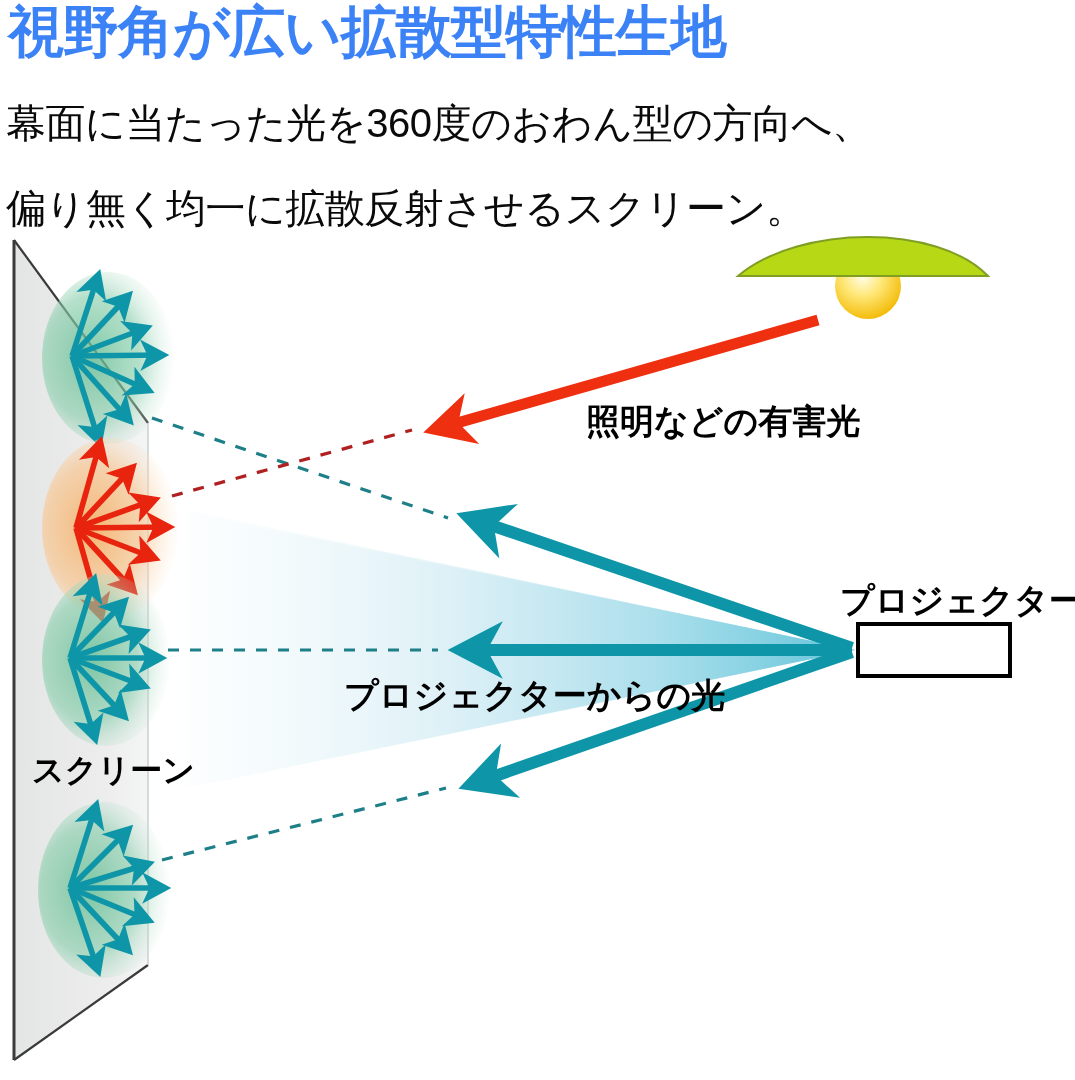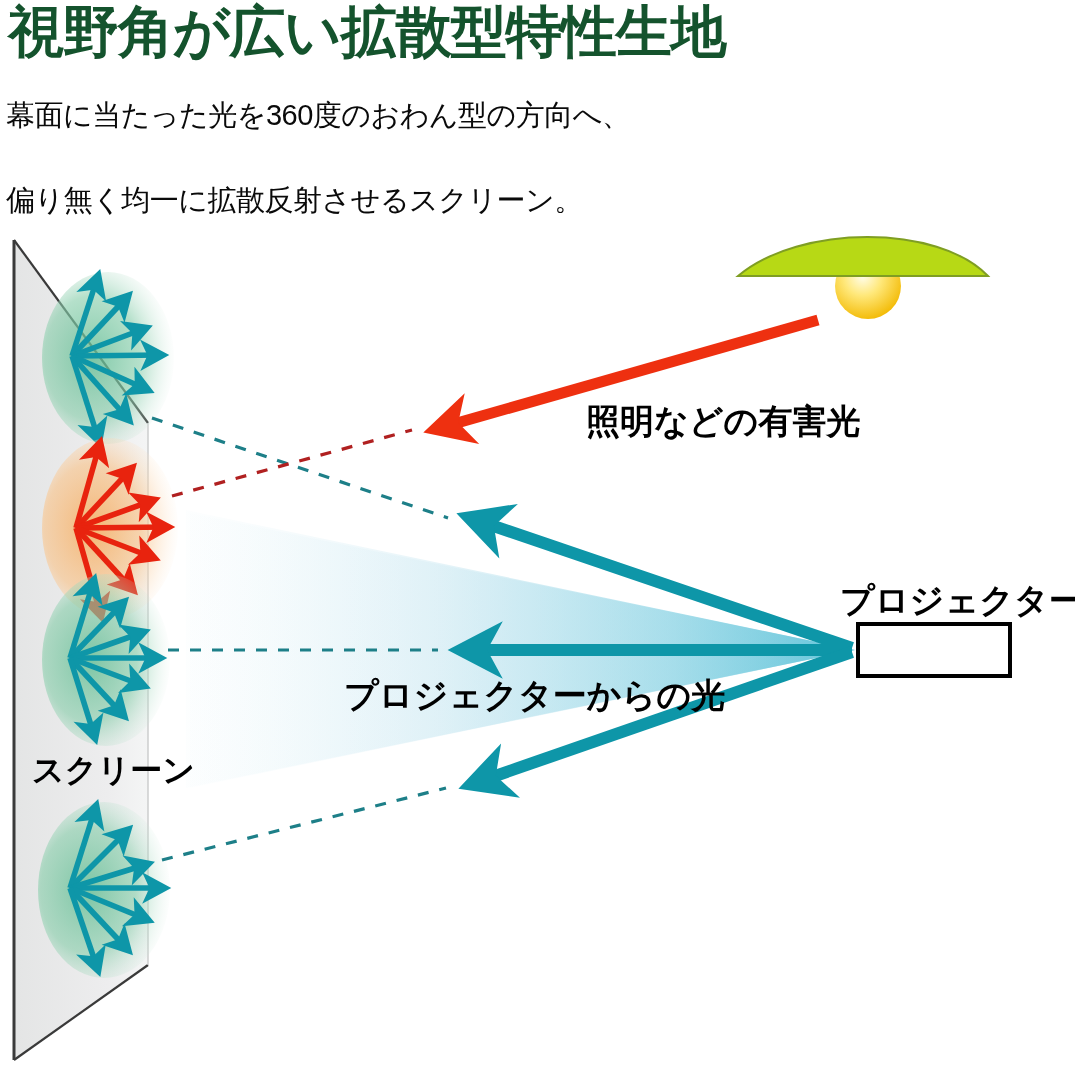--- a/index.html
+++ b/index.html
@@ -26,28 +26,28 @@
     width: 1075px;
     padding: 0;
   }
   .title-main {
     position: absolute;
     left: 8px;
     top: 2px;
     font-size: 56px;
     font-weight: 700;
     letter-spacing: -1px;
-    color: #14532d;
+    color: #3b82f6;
     white-space: nowrap;
     line-height: 1.08;
   }
   .subtitle-line {
     position: absolute;
     left: 6px;
-    font-size: 29px;
+    font-size: 40px;
     font-weight: 400;
     color: #0a0a0a;
     white-space: nowrap;
     letter-spacing: -0.5px;
   }
   .subtitle-1 { top: 96px; }
   .subtitle-2 { top: 181px; }
 
   .diagram-wrap {
     position: absolute;

